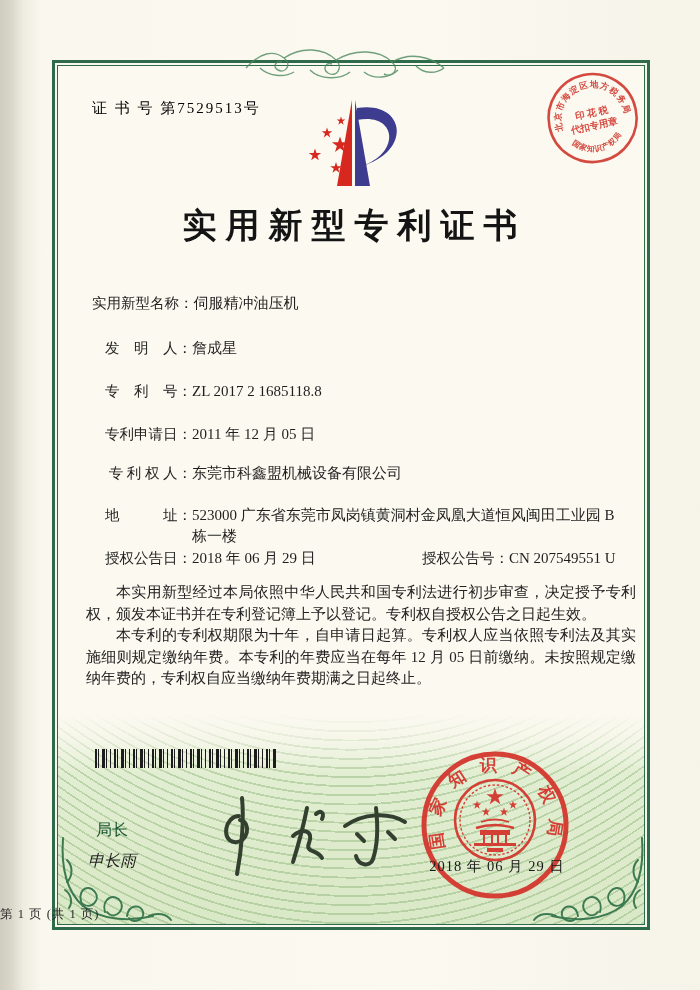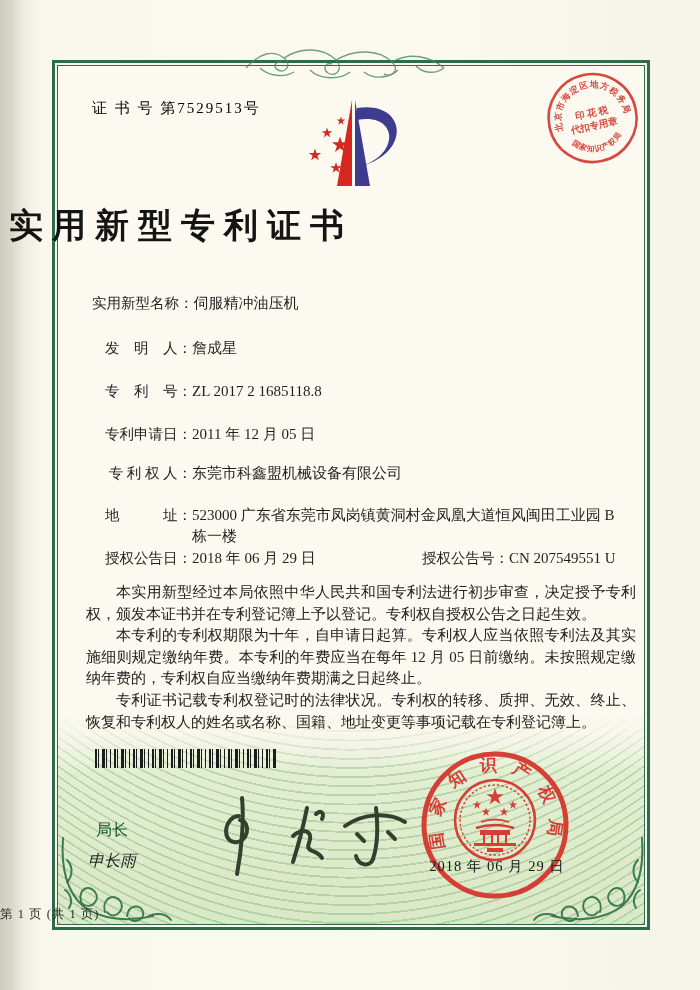--- a/index.html
+++ b/index.html
@@ -35,21 +35,21 @@
       repeating-radial-gradient(140% 1500px at 50% -1300px, rgba(122,168,102,.38) 0 1px, rgba(0,0,0,0) 1px 5px),
       linear-gradient(180deg, rgba(226,238,208,.25) 0, #e2eed2 55px, #d9e8c6 100%);
   }
   .cert-number {
     position:absolute; left:92px; top:99px;
     font-size:15px; letter-spacing:2px; color:#000000;
   }
   .logo { position:absolute; left:284px; top:94px; width:138px; height:104px; }
   .title {
     position:absolute; left:0; top:203px; width:100%;
-    text-align:left; font-size:34px; font-weight:bold;
+    text-align:center; font-size:34px; font-weight:bold;
     letter-spacing:9px; text-indent:9px; color:#141414;
   }
   
   .row { position:absolute; left:92px; width:540px; display:flex; font-size:15px; line-height:21px; }
   .lbl { flex:0 0 100px; font-size:14.5px; white-space:pre;text-align:right; }
   .val { flex:1; }
   .row-addr .val { max-width:426px; }
   .pair2 { position:absolute; left:298px; top:0; display:flex; }
   .pair2 .lbl { flex:0 0 86px;margin-left:32px; }
   
@@ -170,21 +170,20 @@
   <span class="val">2018 年 06 月 29 日</span>
   <span class="pair2">
     <span class="lbl">授权公告号：</span>
     <span class="val">CN 207549551 U</span>
   </span>
 </div>
 
 <div class="body-text">
   <p>本实用新型经过本局依照中华人民共和国专利法进行初步审查，决定授予专利权，颁发本证书并在专利登记簿上予以登记。专利权自授权公告之日起生效。</p>
   <p>本专利的专利权期限为十年，自申请日起算。专利权人应当依照专利法及其实施细则规定缴纳年费。本专利的年费应当在每年 12 月 05 日前缴纳。未按照规定缴纳年费的，专利权自应当缴纳年费期满之日起终止。</p>
-  <p>专利证书记载专利权登记时的法律状况。专利权的转移、质押、无效、终止、恢复和专利权人的姓名或名称、国籍、地址变更等事项记载在专利登记簿上。</p>
 </div>
 
 <div class="barcode"></div>
 
 <div class="officer-title">局长</div>
 <div class="officer-name">申长雨</div>
 
 <svg class="signature" viewBox="0 0 225 105">
   <g stroke="#33402f" stroke-width="4" fill="none" stroke-linecap="round" stroke-linejoin="round">
     <path d="M44,30 C30,30 26,54 39,56 C53,58 57,36 45,34"></path>

